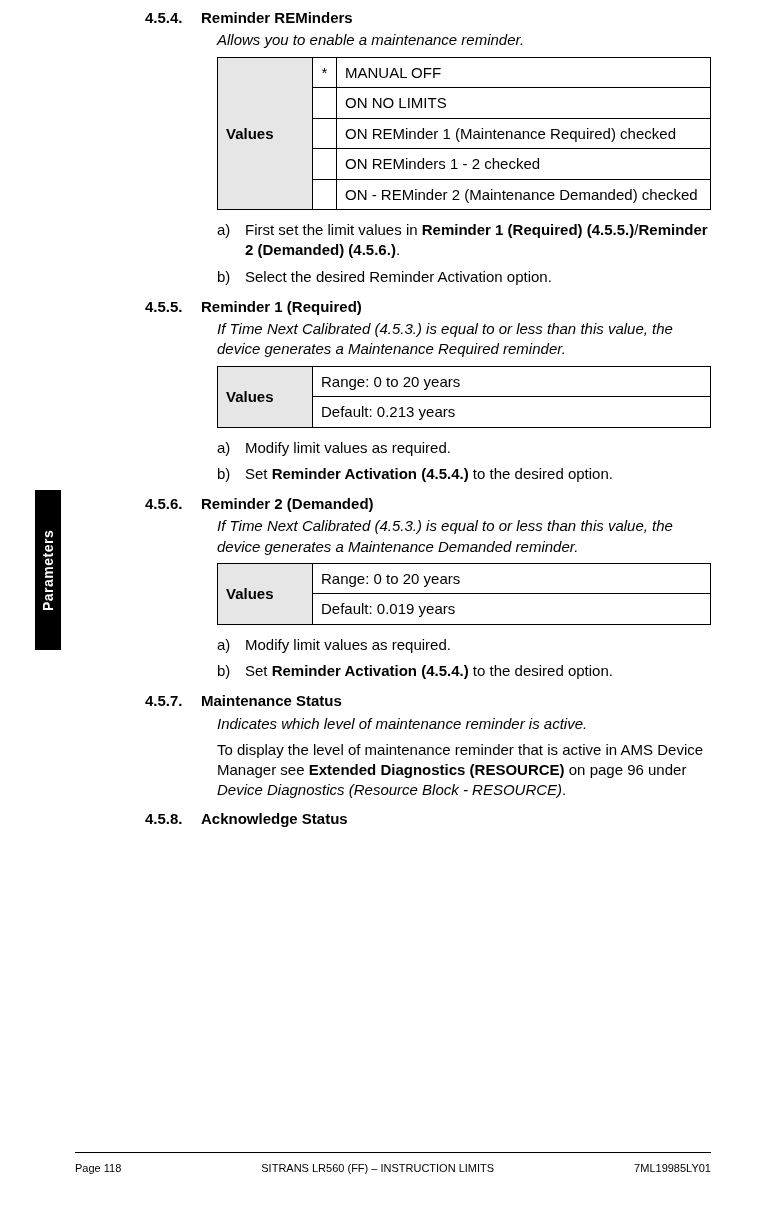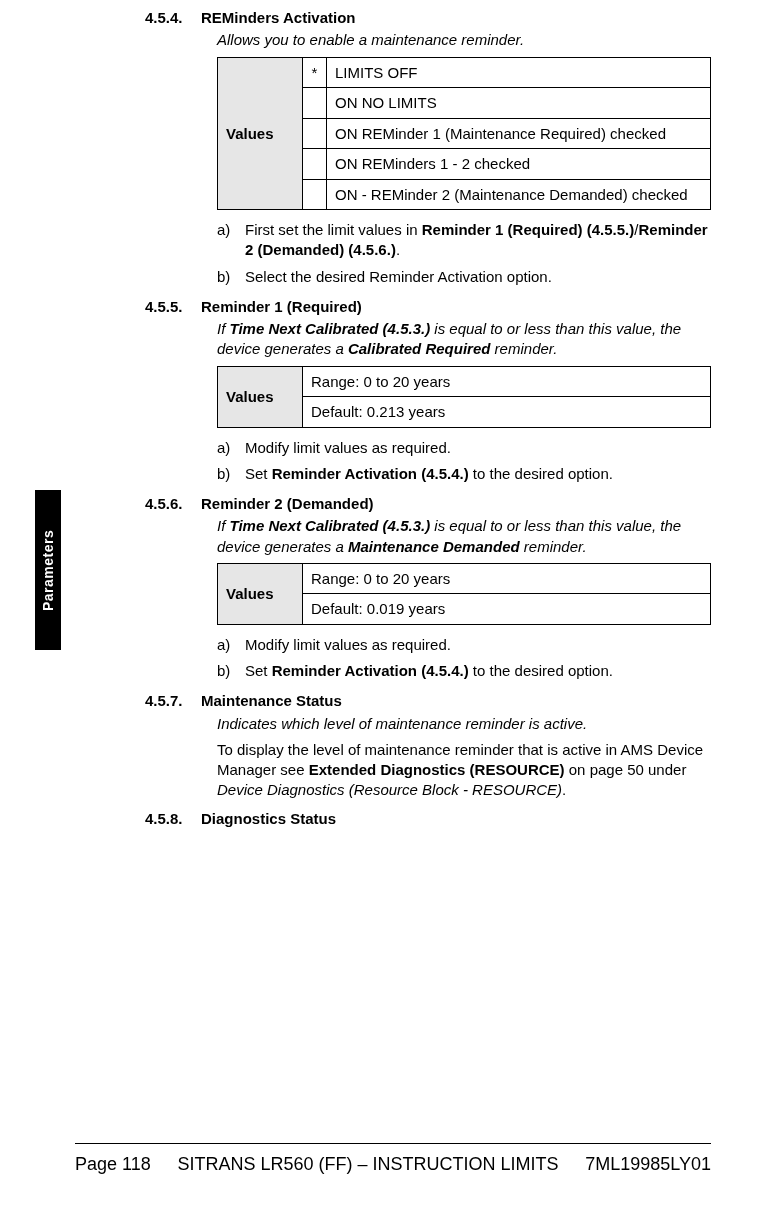--- a/index.html
+++ b/index.html
@@ -44,39 +44,39 @@
     display: flex;
     font-weight: bold;
     margin-bottom: 2px;
     justify-content: flex-end;
   }
   .sec-num { width: 56px; flex: 0 0 56px; }
   .sec-title { flex: 1; }
   .indent1 { margin-left: 72px; }
   .italic { font-style: italic; }
   .bold { font-weight: bold; }
-  .bolditalic { font-weight: bold; font-style: italic; }
+  .bolditalic { font-weight: normal; font-style: italic; }
   .para { margin-bottom: 6px; }
   table.values-table {
     border-collapse: collapse;
     width: 100%;
     margin-top: 6px;
     margin-bottom: 10px;
   }
   table.values-table td {
     border: 1px solid #000;
     padding: 5px 8px;
     font-size: 15px;
     vertical-align: middle;
     line-height: 1.3;
   }
   td.label-cell {
     background: #e6e6e6;
     font-weight: bold;
-    width: 85px;
+    width: 95px;
   }
   td.mark-cell {
     width: 24px;
     text-align: center;
     vertical-align: middle;
     padding-left: 4px;
     padding-right: 4px;
   }
   ol.alpha {
     list-style: none;
@@ -94,43 +94,43 @@
   ol.alpha li .li-body { flex: 1; }
   .footer {
     position: absolute;
     left: 75px;
     right: 55px;
     bottom: 30px;
     border-top: 1px solid #000;
     padding-top: 8px;
     display: flex;
     justify-content: space-between;
-    font-size: 18px;
+    font-size: 11px;
   }
 </style>
 </head>
 <body>
 
 <div class="side-tab">Parameters</div>
 
 <div class="content">
 
   <div class="section">
     <div class="sec-header">
       <span class="sec-num">4.5.4.</span>
-      <span class="sec-title">REMinders Activation</span>
+      <span class="sec-title">Reminder REMinders</span>
     </div>
     <div class="indent1">
       <div class="para italic">Allows you to enable a maintenance reminder.</div>
       <table class="values-table">
         <tbody>
             <tr>
           <td class="label-cell" rowspan="5">Values</td>
           <td class="mark-cell">*</td>
-          <td>LIMITS OFF</td>
+          <td>MANUAL OFF</td>
         </tr>
         <tr>
           <td class="mark-cell"></td>
           <td>ON NO LIMITS</td>
         </tr>
         <tr>
           <td class="mark-cell"></td>
           <td>ON REMinder 1 (Maintenance Required) checked</td>
         </tr>
         <tr>
@@ -158,21 +158,21 @@
     </div>
   </div>
 
   <div class="section">
     <div class="sec-header">
       <span class="sec-num">4.5.5.</span>
       <span class="sec-title">Reminder 1 (Required)</span>
     </div>
     <div class="indent1">
       <div class="para italic">
-        <span>If </span><span class="bolditalic">Time Next Calibrated (4.5.3.)</span><span> is equal to or less than this value, the device generates a </span><span class="bolditalic">Calibrated Required</span><span> reminder.</span>
+        <span>If </span><span class="bolditalic">Time Next Calibrated (4.5.3.)</span><span> is equal to or less than this value, the device generates a </span><span class="bolditalic">Maintenance Required</span><span> reminder.</span>
       </div>
       <table class="values-table">
         <tbody>
             <tr>
           <td class="label-cell" rowspan="2">Values</td>
           <td>Range: 0 to 20 years</td>
         </tr>
         <tr>
           <td>Default: 0.213 years</td>
         </tr>
@@ -229,29 +229,29 @@
   </div>
 
   <div class="section">
     <div class="sec-header">
       <span class="sec-num">4.5.7.</span>
       <span class="sec-title">Maintenance Status</span>
     </div>
     <div class="indent1">
       <div class="para italic">Indicates which level of maintenance reminder is active.</div>
       <div class="para">
-        <span>To display the level of maintenance reminder that is active in AMS Device Manager see </span><span class="bold">Extended Diagnostics (RESOURCE)</span><span> on page 50 under </span><span class="italic">Device Diagnostics (Resource Block - RESOURCE)</span><span>.</span>
+        <span>To display the level of maintenance reminder that is active in AMS Device Manager see </span><span class="bold">Extended Diagnostics (RESOURCE)</span><span> on page 96 under </span><span class="italic">Device Diagnostics (Resource Block - RESOURCE)</span><span>.</span>
       </div>
     </div>
   </div>
 
   <div class="section">
     <div class="sec-header">
       <span class="sec-num">4.5.8.</span>
-      <span class="sec-title">Diagnostics Status</span>
+      <span class="sec-title">Acknowledge Status</span>
     </div>
   </div>
 
 </div>
 
 <div class="footer">
   <span>Page 118</span>
   <span>SITRANS LR560 (FF) – INSTRUCTION LIMITS</span>
   <span>7ML19985LY01</span>
 </div>

